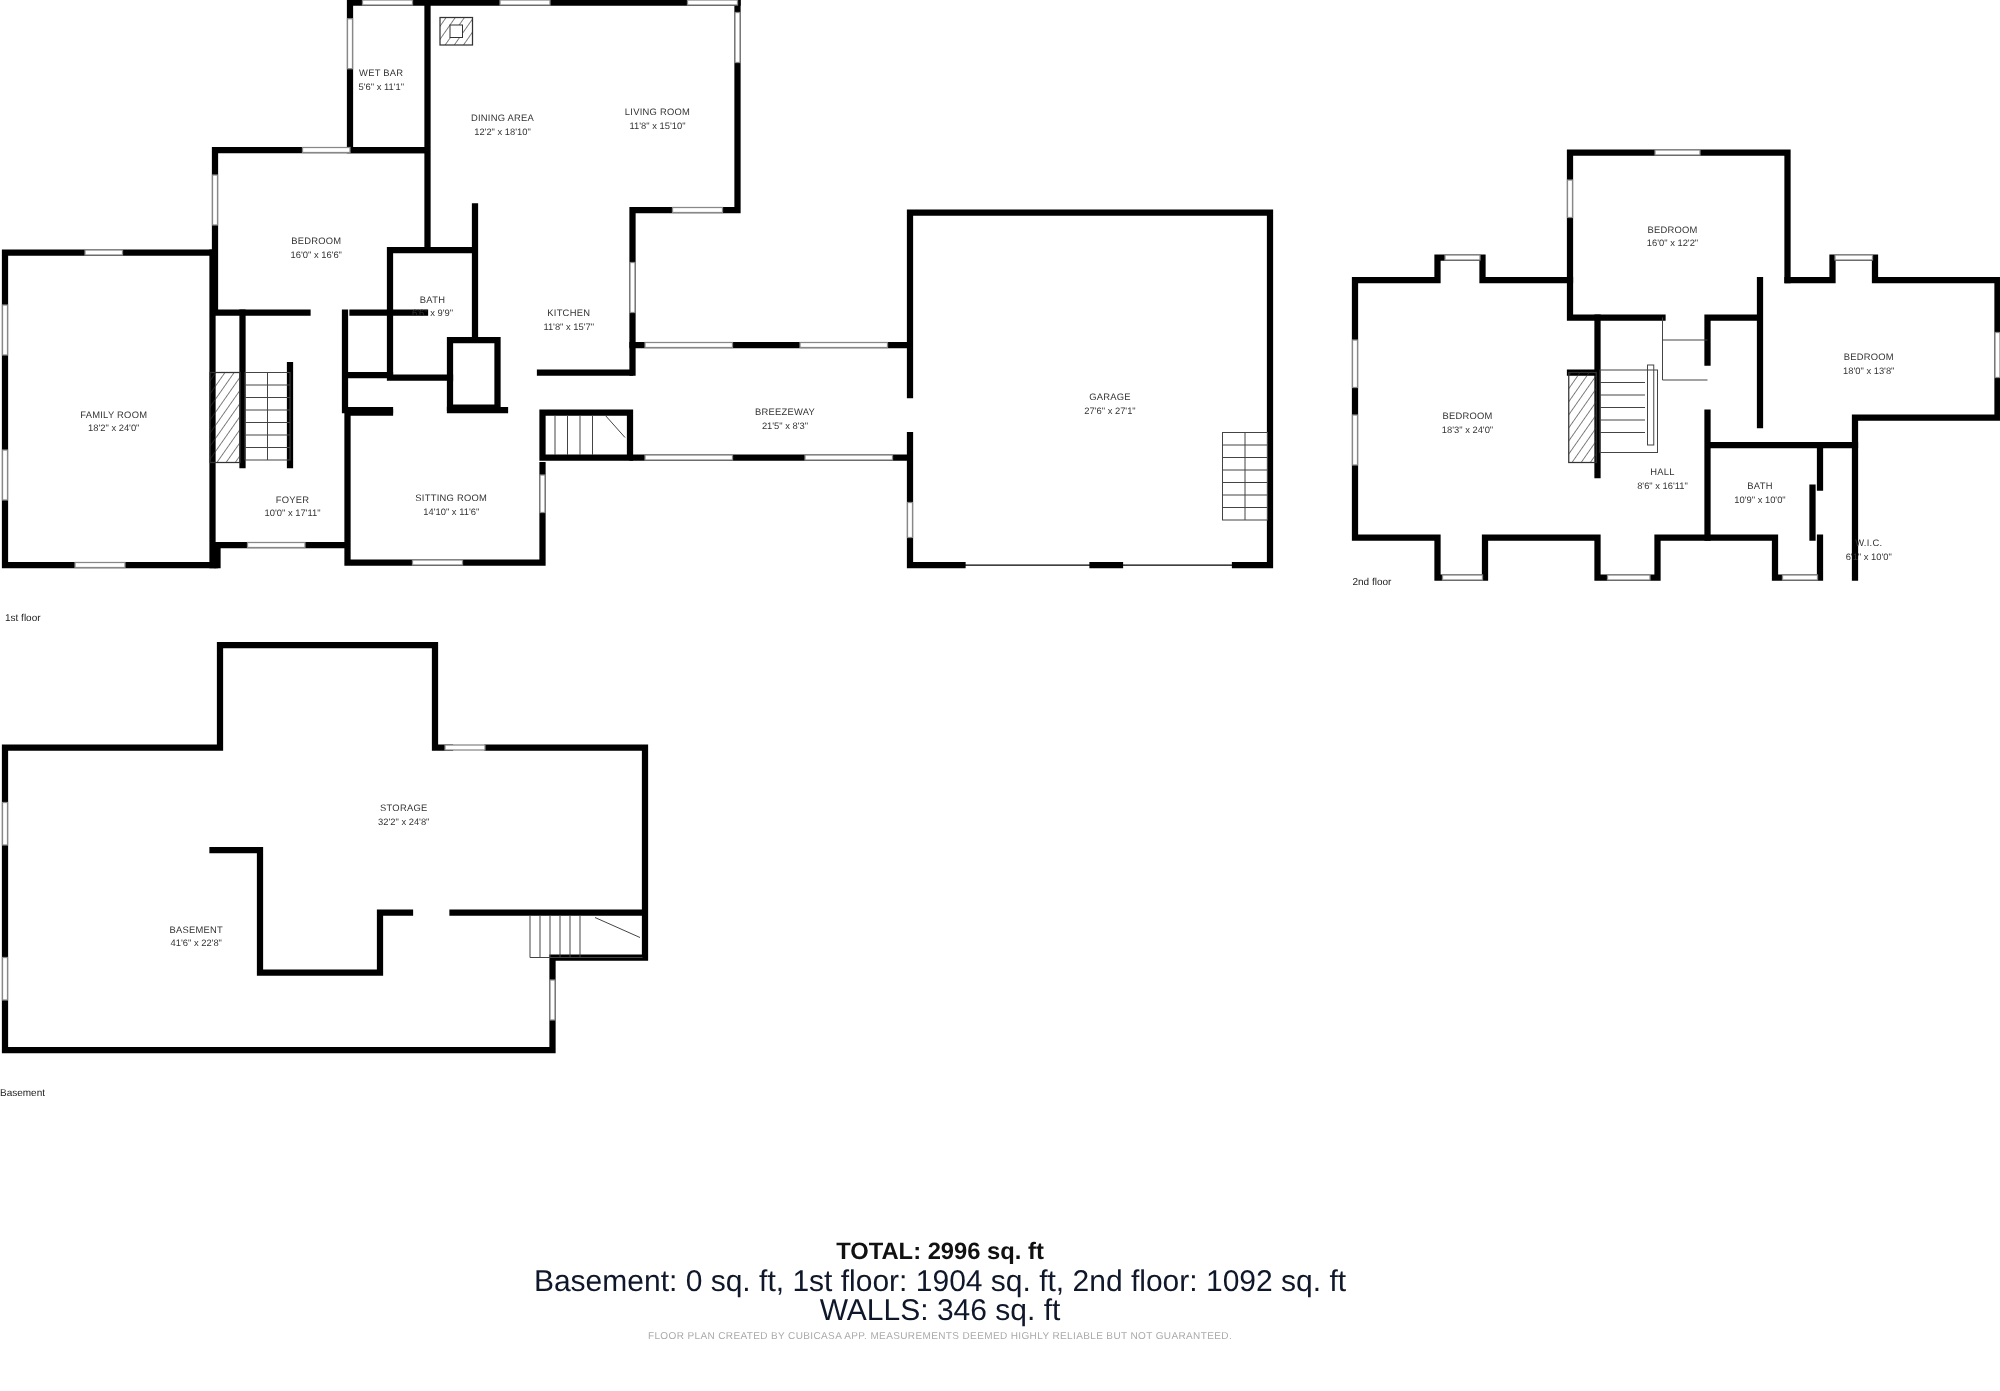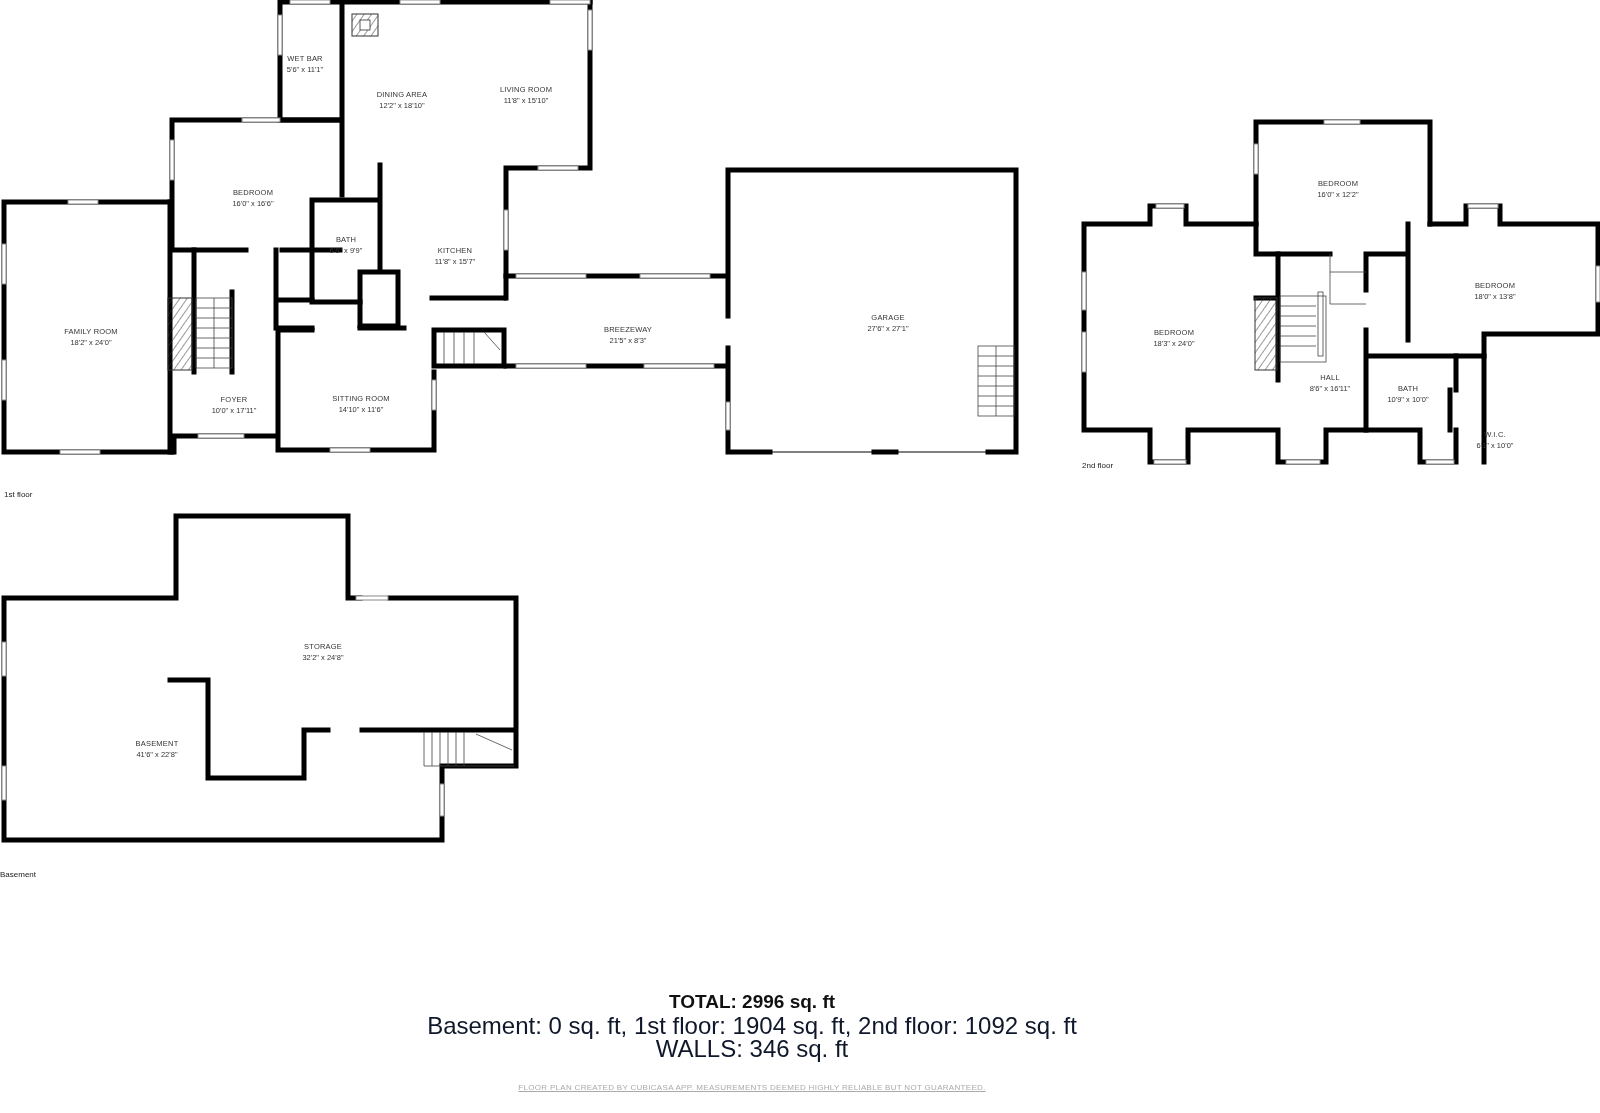--- a/index.html
+++ b/index.html
@@ -9,21 +9,21 @@
   .room-dim { font-family: "Liberation Sans", sans-serif; font-size: 7.5px; fill: #333; text-anchor: middle; }
   .floor-label { font-family: "Liberation Sans", sans-serif; font-size: 8px; fill: #222; }
   .wall { fill: none; stroke: #000; stroke-width: 5; stroke-linejoin: miter; stroke-linecap: square; }
   .thin { fill: none; stroke: #000; stroke-width: 1; }
   .win { fill: #fff; stroke: #888; stroke-width: 1; }
   .stair { fill: none; stroke: #444; stroke-width: 0.8; }
   .hatch { fill: url(#hatch); stroke: #333; stroke-width: 1; }
   #summary { position: absolute; left: 0; width: 1504px; top: 990px; text-align: center; }
   #summary .total { font-size: 19px; font-weight: bold; color: #111; line-height: 24px; }
   #summary .line { font-size: 24px; color: #0f172a; line-height: 23px; }
-  #summary .credit { font-size: 8px; color: #aaa; margin-top: 23px; letter-spacing: 0.3px; text-decoration: underline; }
+  #summary .credit { font-size: 8px; color: #aaa; margin-top: 4px; letter-spacing: 0.3px; }
 </style>
 </head>
 <body>
 
 <svg id="plan" width="1600" height="960" viewBox="0 0 1600 960" xmlns="http://www.w3.org/2000/svg">
   <defs>
     <pattern id="hatch" width="6" height="6" patternUnits="userSpaceOnUse" patternTransform="rotate(35)">
       <line x1="0" y1="0" x2="0" y2="6" stroke="#333" stroke-width="1"></line>
     </pattern>
   </defs>

